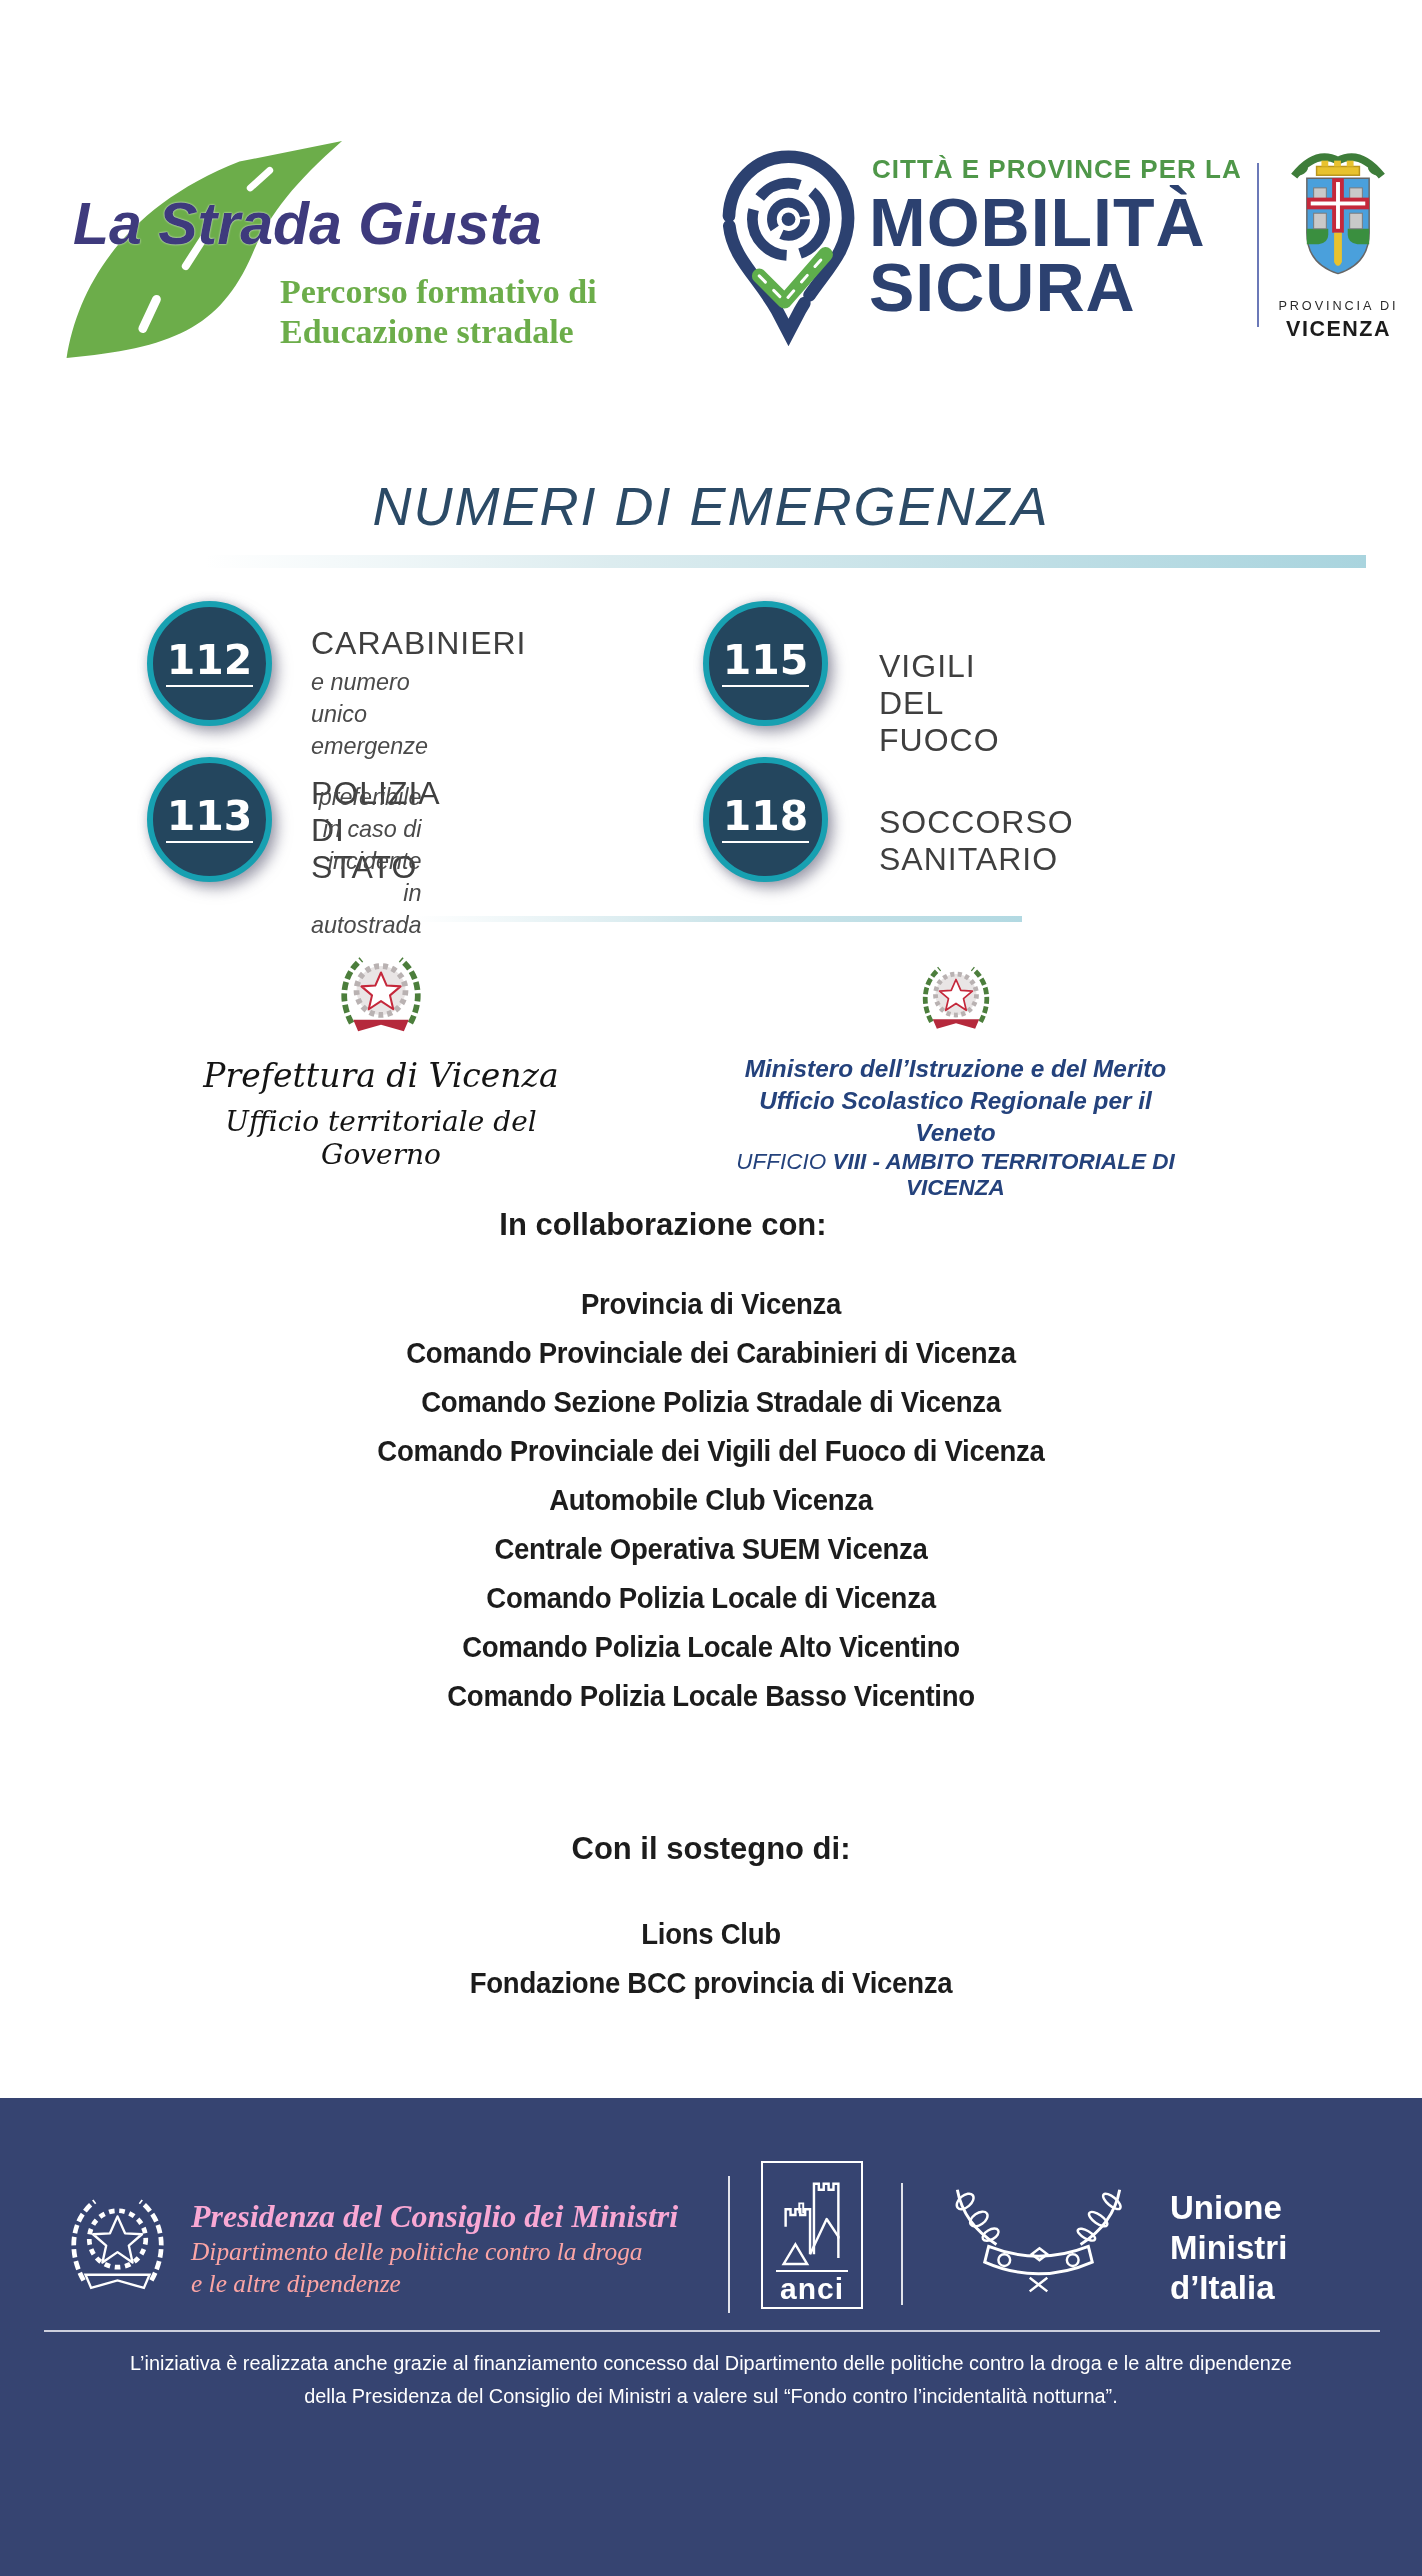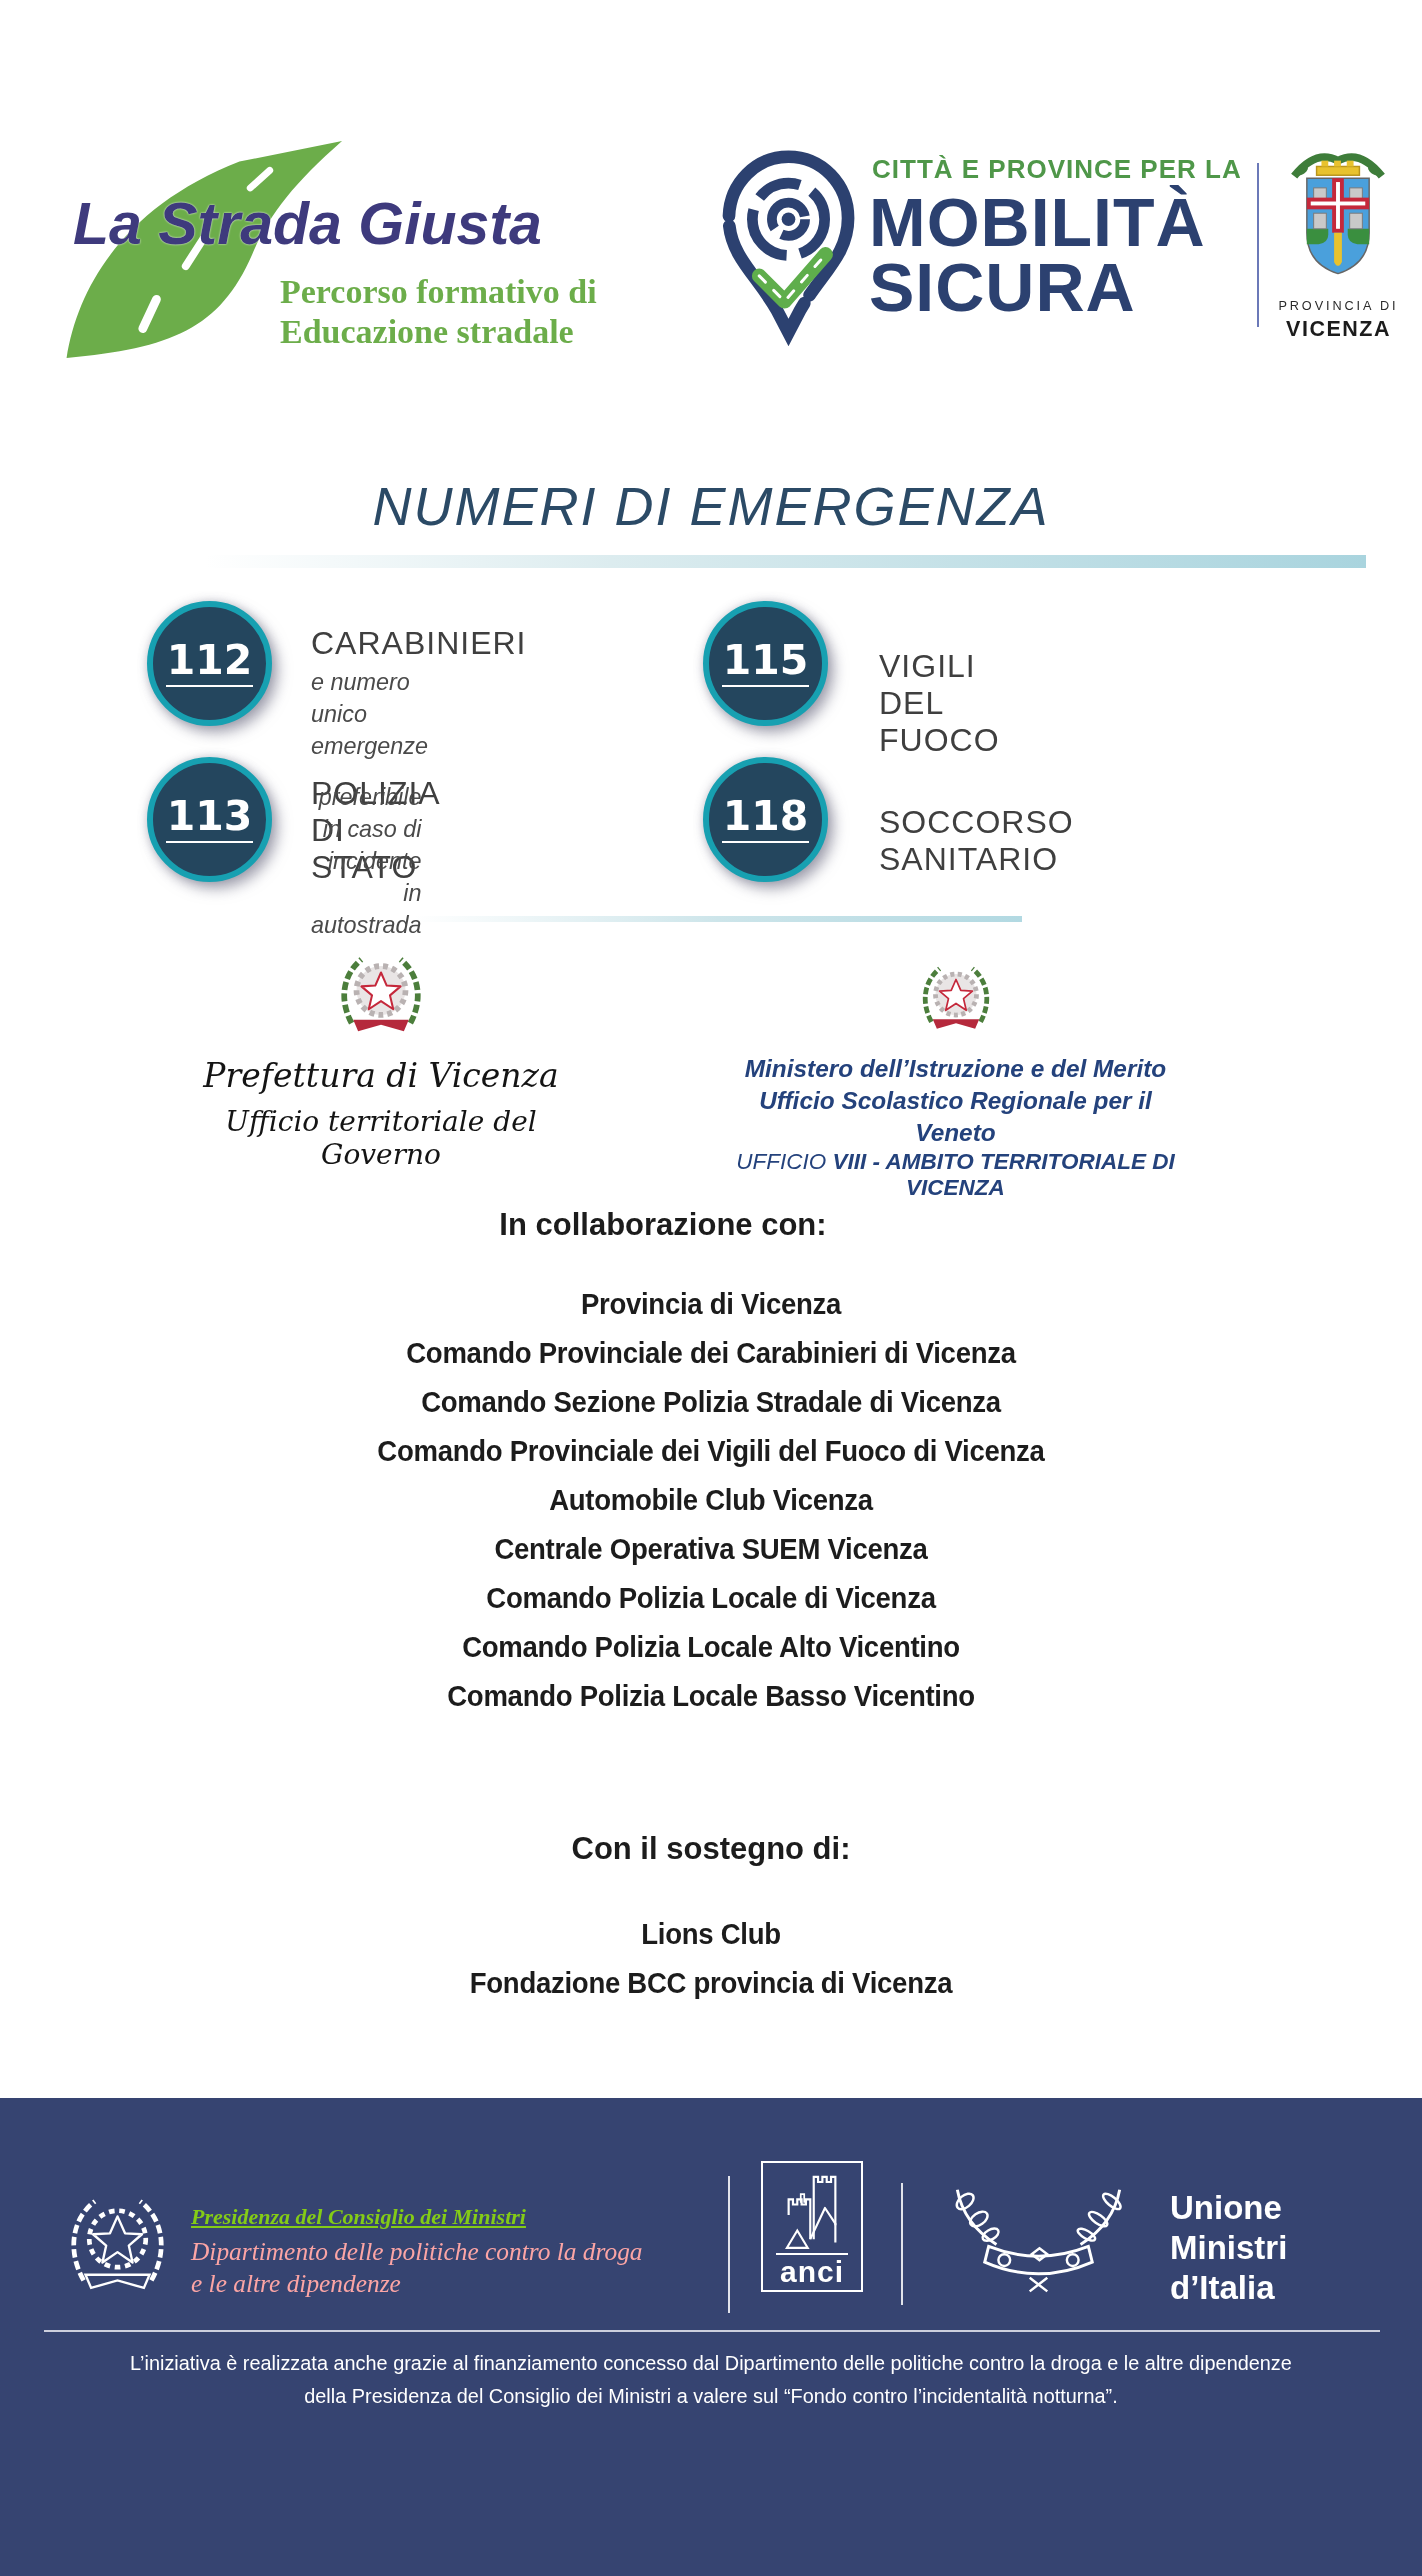--- a/index.html
+++ b/index.html
@@ -38,25 +38,25 @@
   .min-line3{font-style:italic;font-size:22.5px;color:#24427c;}
   .min-line3 .bold{font-weight:bold;}
 
   
   .list-heading{font-weight:bold;font-size:31px;color:#1c1c1c;text-align:center;}
   .collab-list{text-align:center;transform:scaleX(0.95);transform-origin:50% 0;}
   .collab-item{font-weight:bold;font-size:29px;line-height:49px;color:#1c1c1c;letter-spacing:-0.3px;}
 
   
   .footer-band{background:#364471;}
-  .pres-title{font-family:"Liberation Serif",serif;font-style:italic;font-weight:bold;font-size:22px;
-    color:#84cc16;line-height:37px;text-decoration:underline;}
+  .pres-title{font-family:"Liberation Serif",serif;font-style:italic;font-weight:bold;font-size:32px;
+    color:#f9a8d4;line-height:37px;}
   .pres-line{font-family:"Liberation Serif",serif;font-size:25.4px;color:#fca5a5;line-height:32px;font-style:italic;}
   .f-vline{width:2px;background:rgba(255,255,255,.85);}
-  .anci-box{width:102px;height:131px;border:2.9px solid #ffffff;box-sizing:border-box;
+  .anci-box{width:102px;height:148px;border:2.9px solid #ffffff;box-sizing:border-box;
     display:flex;flex-direction:column;align-items:center;justify-content:flex-end;}
   .anci-text{color:#ffffff;font-weight:bold;font-size:30px;letter-spacing:1px;line-height:33px;
     border-top:2px solid #ffffff;padding:0 3.9px;margin-bottom:2px;}
   .upi-text{color:#ffffff;font-weight:bold;font-size:33px;line-height:40px;}
   .f-rule{height:2px;background:rgba(230,232,240,.85);}
   .f-note{color:#ffffff;font-size:20.5px;line-height:33px;text-align:center;transform:scaleX(0.97);
     transform-origin:50% 0;}
 </style>
 </head>
 <body>

